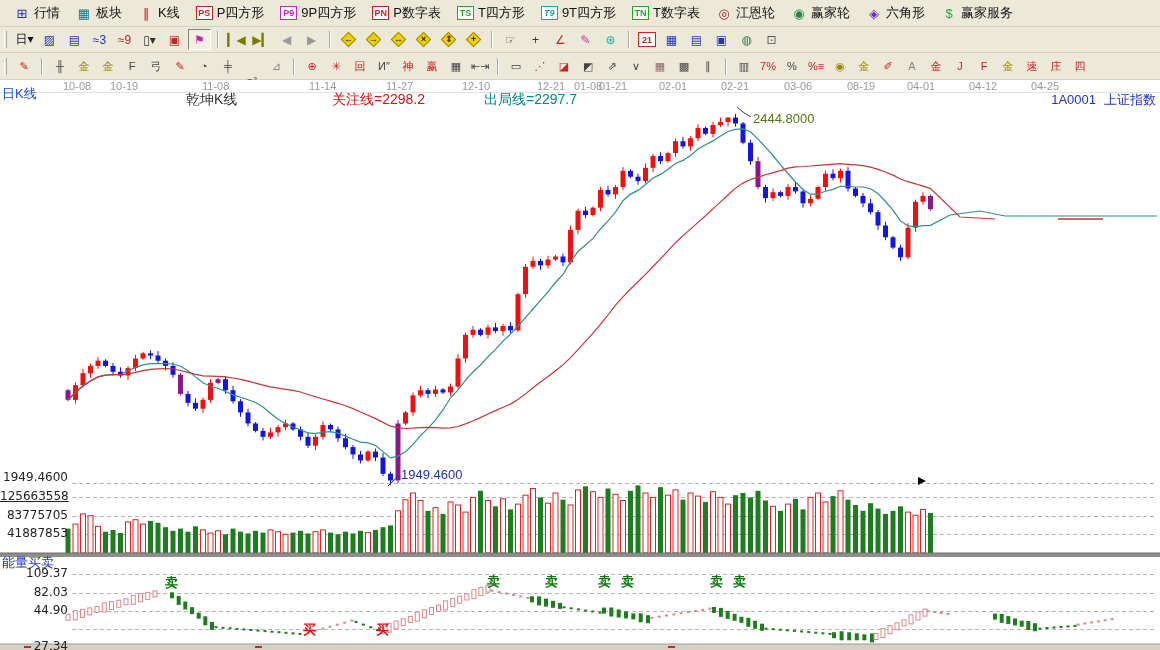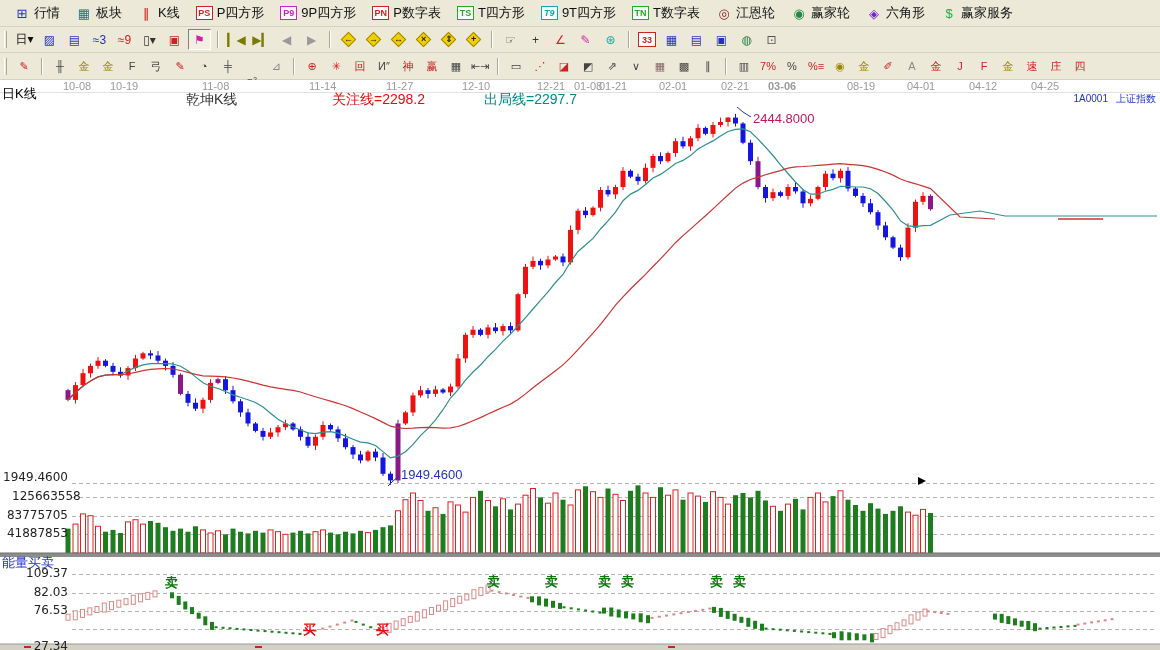--- a/index.html
+++ b/index.html
@@ -19,27 +19,27 @@
 .tbtn.active{border-color:#808080 #fff #fff #808080;background:#f4f0e1}
 .tbtn.badgebtn{font-size:9px;font-weight:bold;border:1px solid;background:#fff;min-width:18px;height:15px;margin:0 3px}
 .diamond{width:11px;height:11px;background:#f0d000;border:1px solid #a08800;transform:rotate(45deg);display:flex;align-items:center;justify-content:center}
 .diamond-in{transform:rotate(-45deg);font-size:9px;font-weight:bold;color:#222;line-height:1}
 .chart-region{position:absolute;left:0;top:80px;width:1160px;height:570px;background:#fff}
 #chart-svg{position:absolute;left:0;top:0}
 .lbl{position:absolute;white-space:nowrap;font-size:13px;line-height:1.1}
 .date{font-size:11px;color:#9a9a9a}
 .axis{left:0;width:68px;text-align:right;font-size:12px;color:#222;font-family:"DejaVu Sans",sans-serif}
 .sig{font-size:13px;font-weight:bold}
-.panel-label{left:2px;top:7px;color:#000000}
+.panel-label{left:2px;top:7px;color:#1d4ed8}
 .subtitle{left:186px;top:12px;color:#333;font-size:14px}
 .attention{left:332px;top:12px;color:#dd1111;font-size:14px}
 .exitline{left:484px;top:12px;color:#008888;font-size:14px}
-.symbol{right:4px;top:13px;color:#2233cc;font-size:10px}
+.symbol{right:4px;top:13px;color:#2233cc;font-size:13px}
 .symbol span{margin-left:8px}
-.high-ann{left:753px;top:32px;color:#be185d}
+.high-ann{left:753px;top:32px;color:#4d7c0f}
 .low-ann{left:401px;top:388px;color:#2233bb}
 .ind-name{left:2px;top:476px;color:#2233cc}
 </style>
 </head>
 <body>
 
 <div class="window">
   <div id="menubar" class="menubar">
       <span class="menu-item">
         <span class="mi-icon" style="color: rgb(34, 51, 187);">⊞</span>
@@ -140,21 +140,21 @@
           <span class="diamond-in">+</span>
         </span>
       </span>
       <span class="tsep"></span>
       <span class="tbtn" style="color: rgb(68, 68, 68);">☞</span>
       <span class="tbtn" style="color: rgb(51, 51, 51);">+</span>
       <span class="tbtn" style="color: rgb(204, 34, 34);">∠</span>
       <span class="tbtn" style="color: rgb(204, 34, 170);">✎</span>
       <span class="tbtn" style="color: rgb(17, 170, 153);">⊛</span>
       <span class="tsep"></span>
-      <span class="tbtn badgebtn" style="color: rgb(204, 34, 34); border-color: rgb(204, 34, 34);">33</span>
+      <span class="tbtn badgebtn" style="color: rgb(204, 34, 34); border-color: rgb(204, 34, 34);">21</span>
       <span class="tbtn" style="color: rgb(34, 51, 187);">▦</span>
       <span class="tbtn" style="color: rgb(34, 51, 187);">▤</span>
       <span class="tbtn" style="color: rgb(34, 51, 187);">▣</span>
       <span class="tbtn" style="color: rgb(34, 119, 68);">◍</span>
       <span class="tbtn" style="color: rgb(85, 85, 85);">⊡</span>
     </div>
   <div id="toolbar3" class="toolbar t3">
       <span class="grip"></span>
       <span class="tbtn" style="color: rgb(204, 34, 34);">✎</span>
       <span class="tsep"></span>
@@ -737,32 +737,32 @@
       <div class="lbl date" style="left: 110px; top: 0px;">10-19</div>
       <div class="lbl date" style="left: 202px; top: 0px;">11-08</div>
       <div class="lbl date" style="left: 291px; top: 0px; margin-left: 18px;">11-14</div>
       <div class="lbl date" style="left: 386px; top: 0px;">11-27</div>
       <div class="lbl date" style="left: 462px; top: 0px;">12-10</div>
       <div class="lbl date" style="left: 537px; top: 0px;">12-21</div>
       <div class="lbl date" style="left: 574px; top: 0px;">01-08</div>
       <div class="lbl date" style="left: 599px; top: 0px;">01-21</div>
       <div class="lbl date" style="left: 659px; top: 0px;">02-01</div>
       <div class="lbl date" style="left: 721px; top: 0px;">02-21</div>
-      <div class="lbl date" style="left: 768px; top: 0px; font-weight: bold;">03-06</div>
+      <div class="lbl date" style="left: 784px; top: 0px;">03-06</div>
       <div class="lbl date" style="left: 847px; top: 0px;">08-19</div>
       <div class="lbl date" style="left: 907px; top: 0px;">04-01</div>
       <div class="lbl date" style="left: 969px; top: 0px;">04-12</div>
       <div class="lbl date" style="left: 1031px; top: 0px;">04-25</div>
       <div class="lbl axis" style="left: 0px; top: 391px;">1949.4600</div>
-      <div class="lbl axis" style="left: 12px; top: 410px;">125663558</div>
+      <div class="lbl axis" style="left: 0px; top: 410px; text-decoration: underline;">125663558</div>
       <div class="lbl axis" style="left: 0px; top: 429px;">83775705</div>
       <div class="lbl axis" style="left: 0px; top: 447px;">41887853</div>
       <div class="lbl axis" style="left: 0px; top: 487px;">109.37</div>
       <div class="lbl axis" style="left: 0px; top: 506px;">82.03</div>
-      <div class="lbl axis" style="left: 0px; top: 524px;">76.53</div>
+      <div class="lbl axis" style="left: 0px; top: 524px;">44.90</div>
       <div class="lbl axis" style="left: 0px; top: 560px;">27.34</div>
       <div class="lbl sig" style="left: 165px; top: 496px; color: rgb(10, 122, 10);">卖</div>
       <div class="lbl sig" style="left: 303px; top: 543px; color: rgb(221, 17, 17);">买</div>
       <div class="lbl sig" style="left: 376px; top: 543px; color: rgb(221, 17, 17);">买</div>
       <div class="lbl sig" style="left: 487px; top: 495px; color: rgb(10, 122, 10);">卖</div>
       <div class="lbl sig" style="left: 545px; top: 495px; color: rgb(10, 122, 10);">卖</div>
       <div class="lbl sig" style="left: 598px; top: 495px; color: rgb(10, 122, 10);">卖</div>
       <div class="lbl sig" style="left: 621px; top: 495px; color: rgb(10, 122, 10);">卖</div>
       <div class="lbl sig" style="left: 710px; top: 495px; color: rgb(10, 122, 10);">卖</div>
       <div class="lbl sig" style="left: 733px; top: 495px; color: rgb(10, 122, 10);">卖</div>

